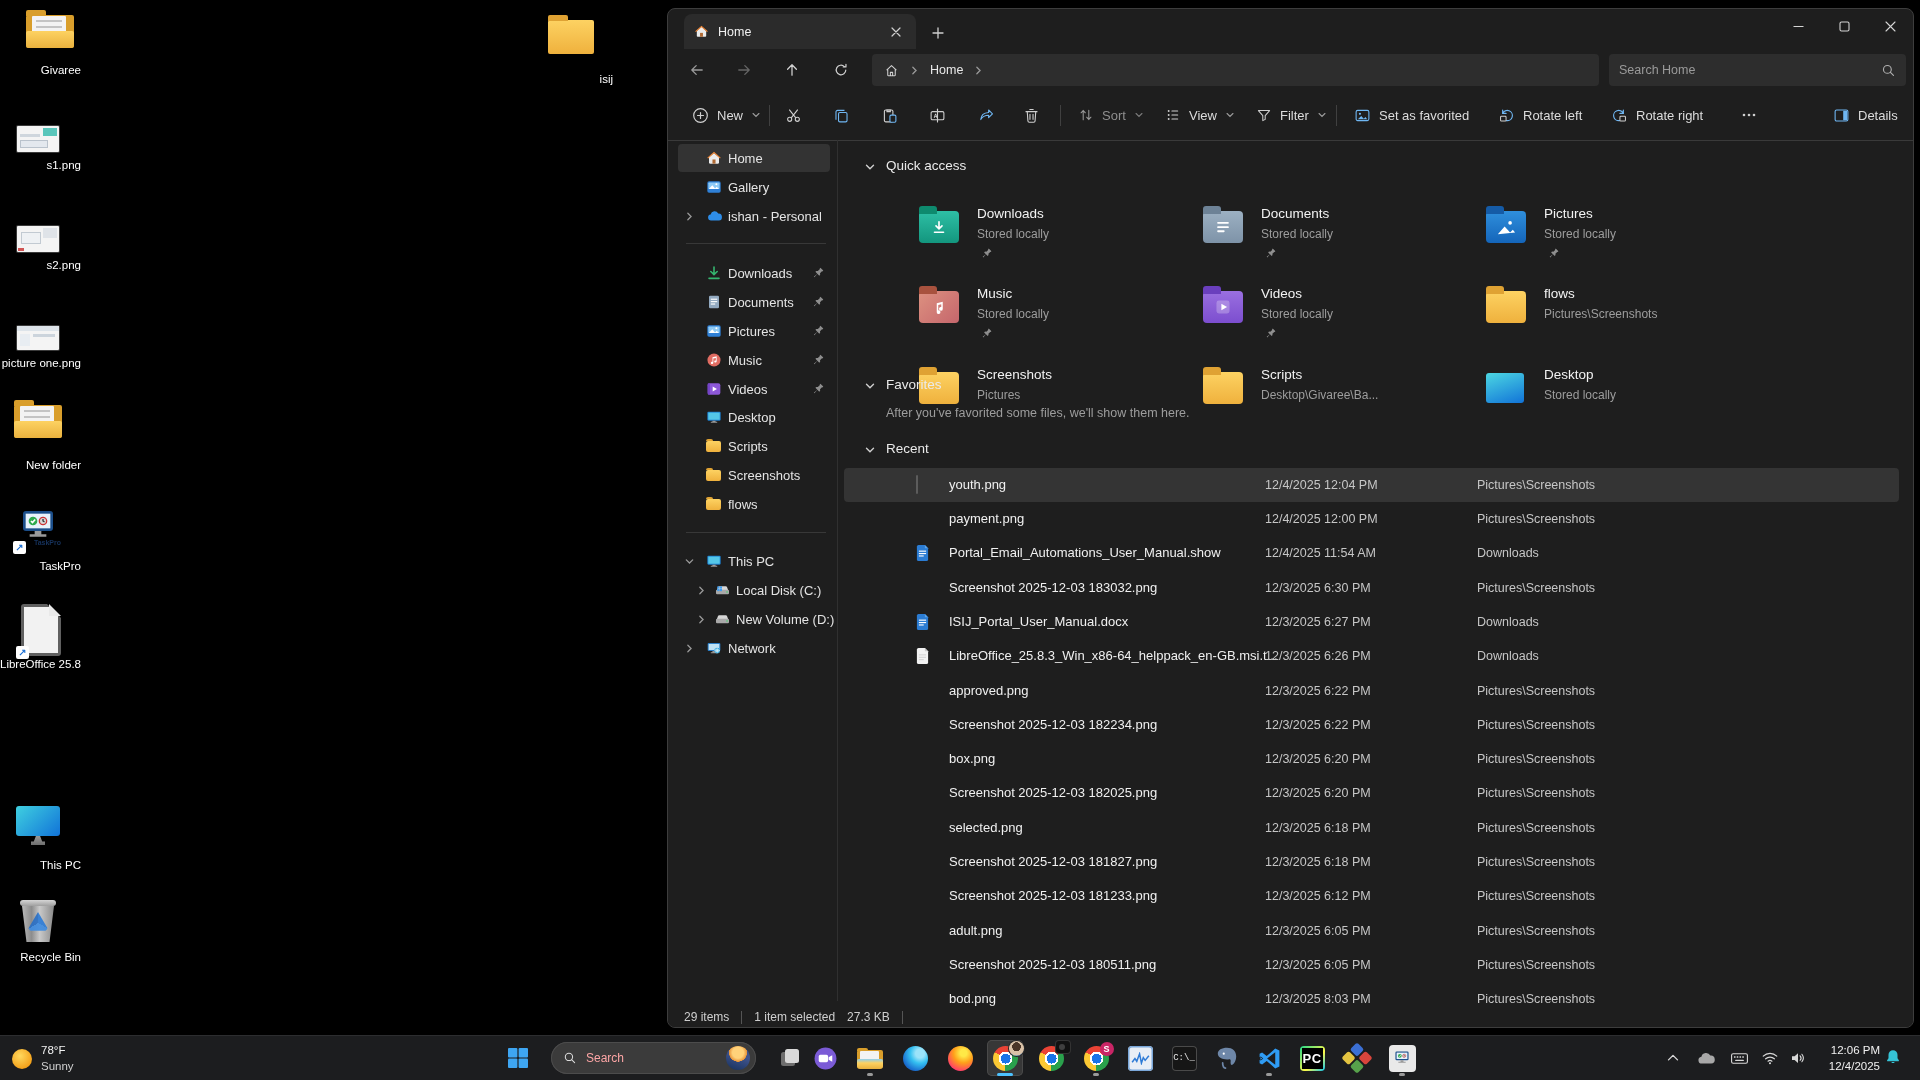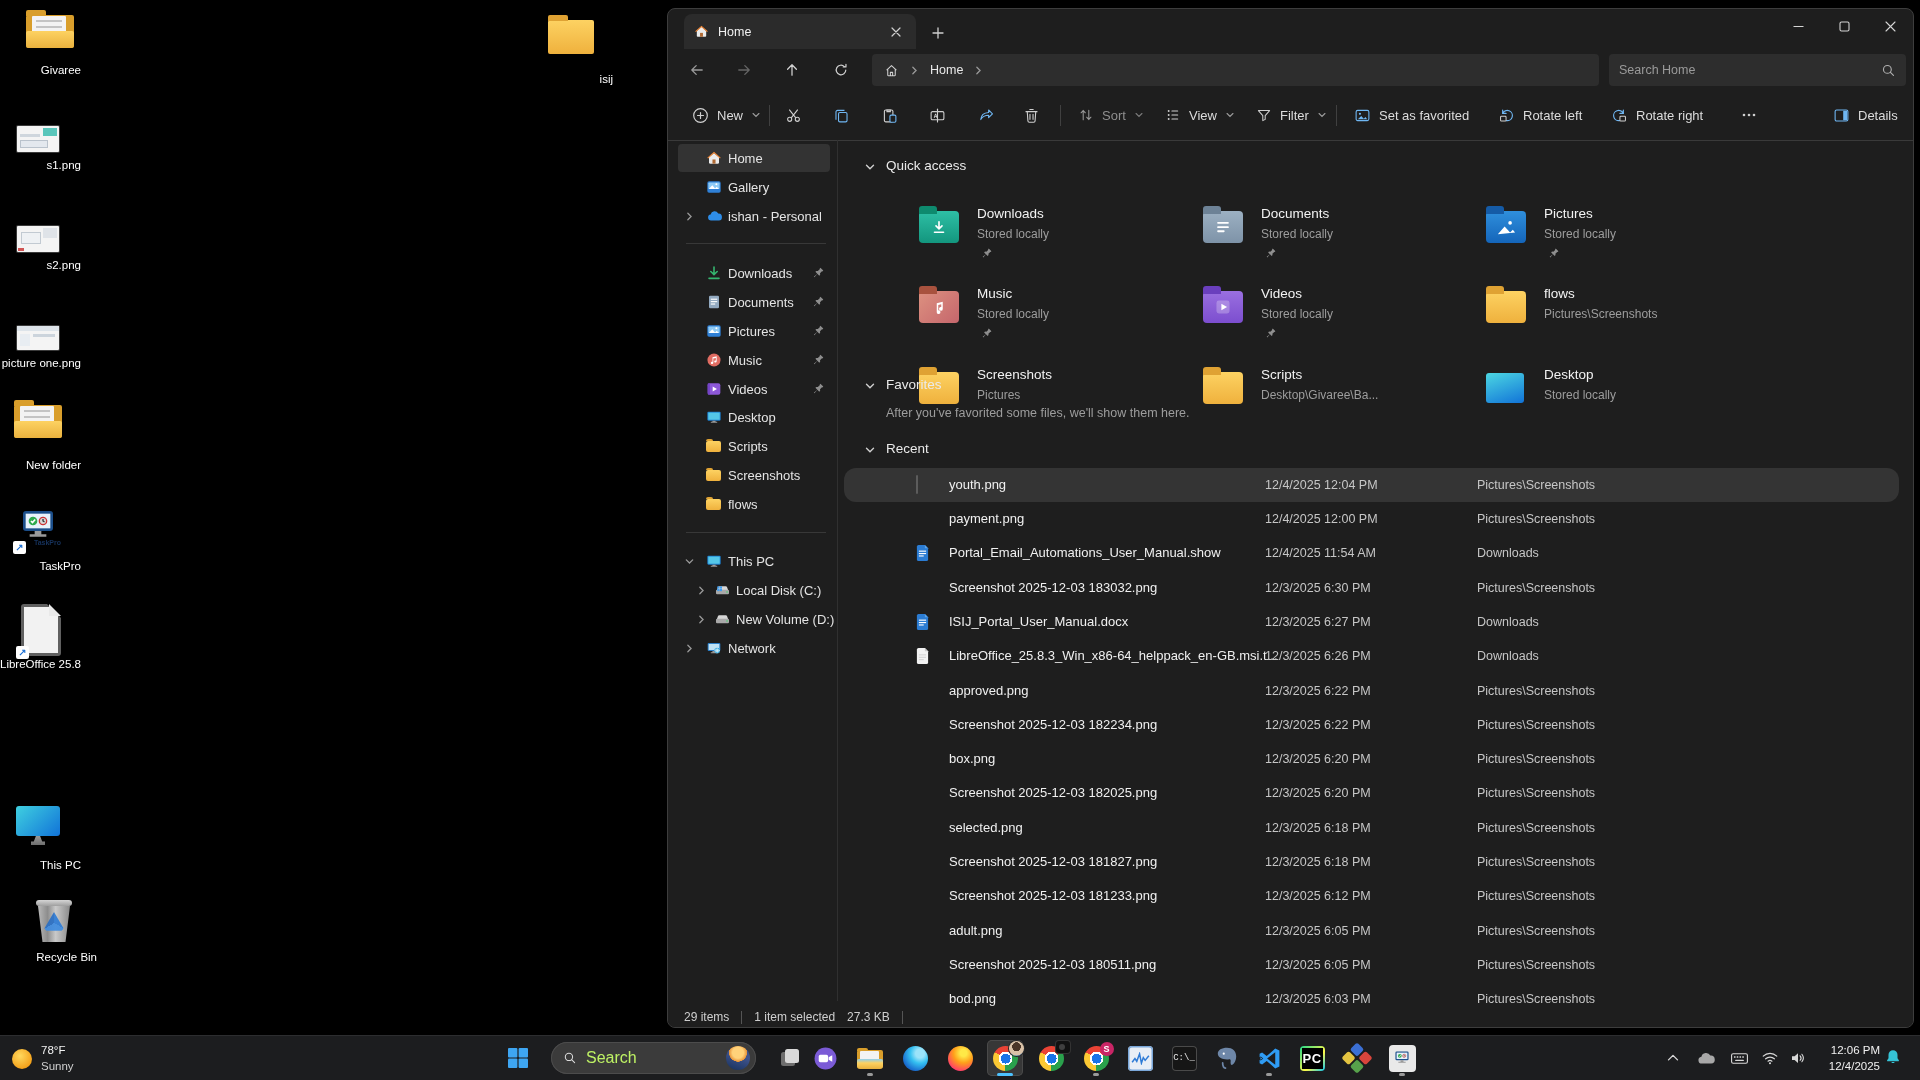--- a/index.html
+++ b/index.html
@@ -88,21 +88,21 @@
   .f-dl{background:linear-gradient(#2ebfa5,#13967e)} .f-dl::before{background:#0e8a6e}
   .f-doc{background:linear-gradient(#9cb0c2,#7e93a8)} .f-doc::before{background:#6d8296}
   .f-pic{background:linear-gradient(#2f8fdc,#1465ba)} .f-pic::before{background:#155ba6}
   .f-mus{background:linear-gradient(135deg,#dd9180,#c5666c)} .f-mus::before{background:#a8523e}
   .f-vid{background:linear-gradient(#9a6fe0,#7c4ecf)} .f-vid::before{background:#6a3fbd}
   .f-yel{background:linear-gradient(#fdd262,#efb13d)} .f-yel::before{background:#dfa233}
   .deskt{width:38px;height:30px;margin-top:6px;border-radius:3px;
        background:linear-gradient(160deg,#4cd7e2,#1173d8)}
   .emptymsg{position:absolute;font-size:12.5px;color:#9d9d9d}
 
-  .rrow{position:absolute;left:176px;width:1055px;height:34px;border-radius:12px}
+  .rrow{position:absolute;left:176px;width:1055px;height:34px;border-radius:4px}
   .rrow.sel{background:#343434}
   .rrow .ric{position:absolute;left:72px;top:50%;transform:translateY(-50%)}
   .rrow .rn{position:absolute;left:105px;top:9px;font-size:13px;color:#f0f0f0;white-space:nowrap}
   .rrow .rd{position:absolute;left:421px;top:10px;font-size:12.5px;color:#c6c6c6;white-space:nowrap}
   .rrow .rl{position:absolute;left:633px;top:10px;font-size:12.5px;color:#c6c6c6;white-space:nowrap}
   .th{width:16px;height:12px;background:#efefef;border-radius:1px}
   .th.strip::before{content:"";display:block;height:3px;background:#4a4a4a;border-radius:1px 1px 0 0}
   .thdark{width:16px;height:12px;background:#4c4c4c;border:1px solid #5c5c5c;border-radius:1px}
   .thline{width:16px;height:3px;background:#efefef;border-radius:1px}
   .statusbar{position:absolute;left:0;top:998px;width:100%;height:20px;background:#1e1e1e;
@@ -488,21 +488,21 @@
     <div style="position:absolute;right:-3px;top:-3px;width:14px;height:14px;background:#000;clip-path:polygon(0 0,100% 100%,100% 0)"></div>
     <div style="position:absolute;right:-3px;top:-3px;width:12px;height:12px;background:#e9e9e9;clip-path:polygon(0 0,100% 100%,0 100%)"></div>
     <span class="shortcut-badge" style="left:-8px;bottom:-6px">↗</span>
   </div>
   <div class="dlabel" style="top:57px">LibreOffice 25.8</div>
 </div>
 <div class="dic" style="left:0;top:800px;height:72px">
   <div class="monico" style="position:absolute;left:16px;top:6px;width:44px;height:30px"></div>
   <div class="dlabel" style="top:58px">This PC</div>
 </div>
-<div class="dic" style="left:16px;top:894px;height:72px">
+<div class="dic" style="left:0;top:894px;height:72px">
   <div style="position:absolute;left:18px;top:4px;width:40px;height:44px">
     <div style="position:absolute;left:2px;top:2px;width:36px;height:6px;background:linear-gradient(#d5d5d5,#9f9f9f);border-radius:3px"></div>
     <div style="position:absolute;left:4px;top:8px;width:32px;height:36px;background:linear-gradient(90deg,#b9b9b9,#8d8d8d 30%,#c9c9c9 55%,#8a8a8a);clip-path:polygon(0 0,100% 0,86% 100%,14% 100%)"></div>
     <div style="position:absolute;left:9px;top:14px;width:22px;height:22px;border-radius:50%;background:conic-gradient(#2e7cd6 0 33%,#3f8ce0 33% 66%,#2a6fc4 66%);clip-path:polygon(50% 0,100% 85%,0 85%);opacity:.92"></div>
   </div>
   <div class="dlabel" style="top:56px">Recycle Bin</div>
 </div>
 
 <div id="win">
 
@@ -1123,21 +1123,21 @@
   </div>
   <div class="rrow" style="top:939px">
     <span class="ric"><span class="thline"></span></span>
     <span class="rn">Screenshot 2025-12-03 180511.png</span>
     <span class="rd">12/3/2025 6:05 PM</span>
     <span class="rl">Pictures\Screenshots</span>
   </div>
   <div class="rrow" style="top:973px">
     <span class="ric"><span class="thline"></span></span>
     <span class="rn">bod.png</span>
-    <span class="rd">12/3/2025 6:03 PM</span>
+    <span class="rd">12/3/2025 8:03 PM</span>
     <span class="rl">Pictures\Screenshots</span>
   </div>
 
   <div class="statusbar">
     <span>29 items</span>
     <span class="stsep"></span>
     <span>1 item selected</span>
     <span>27.3 KB</span>
     <span class="stsep"></span>
   </div>
@@ -1155,21 +1155,21 @@
   <div class="app" style="left:500px">
     <svg width="24" height="24" viewBox="0 0 24 24">
         <use href="#sym-start"></use>
       </svg>
   </div>
 
   <div class="searchpill">
     <svg width="14" height="14" viewBox="0 0 20 20" style="color:#dcdcdc">
         <use href="#sym-search"></use>
       </svg>
-    <span style="font-size:16px;color:#bef264">Search</span>
+    <span style="font-size:12px;color:#fca5a5">Search</span>
     <span class="bingball"></span>
   </div>
 
   <div class="app" style="left:772px">
     <svg width="24" height="24" viewBox="0 0 24 24">
         <use href="#sym-taskview"></use>
       </svg>
   </div>
   <div class="app" style="left:807px">
     <svg width="25" height="25" viewBox="0 0 24 24">

